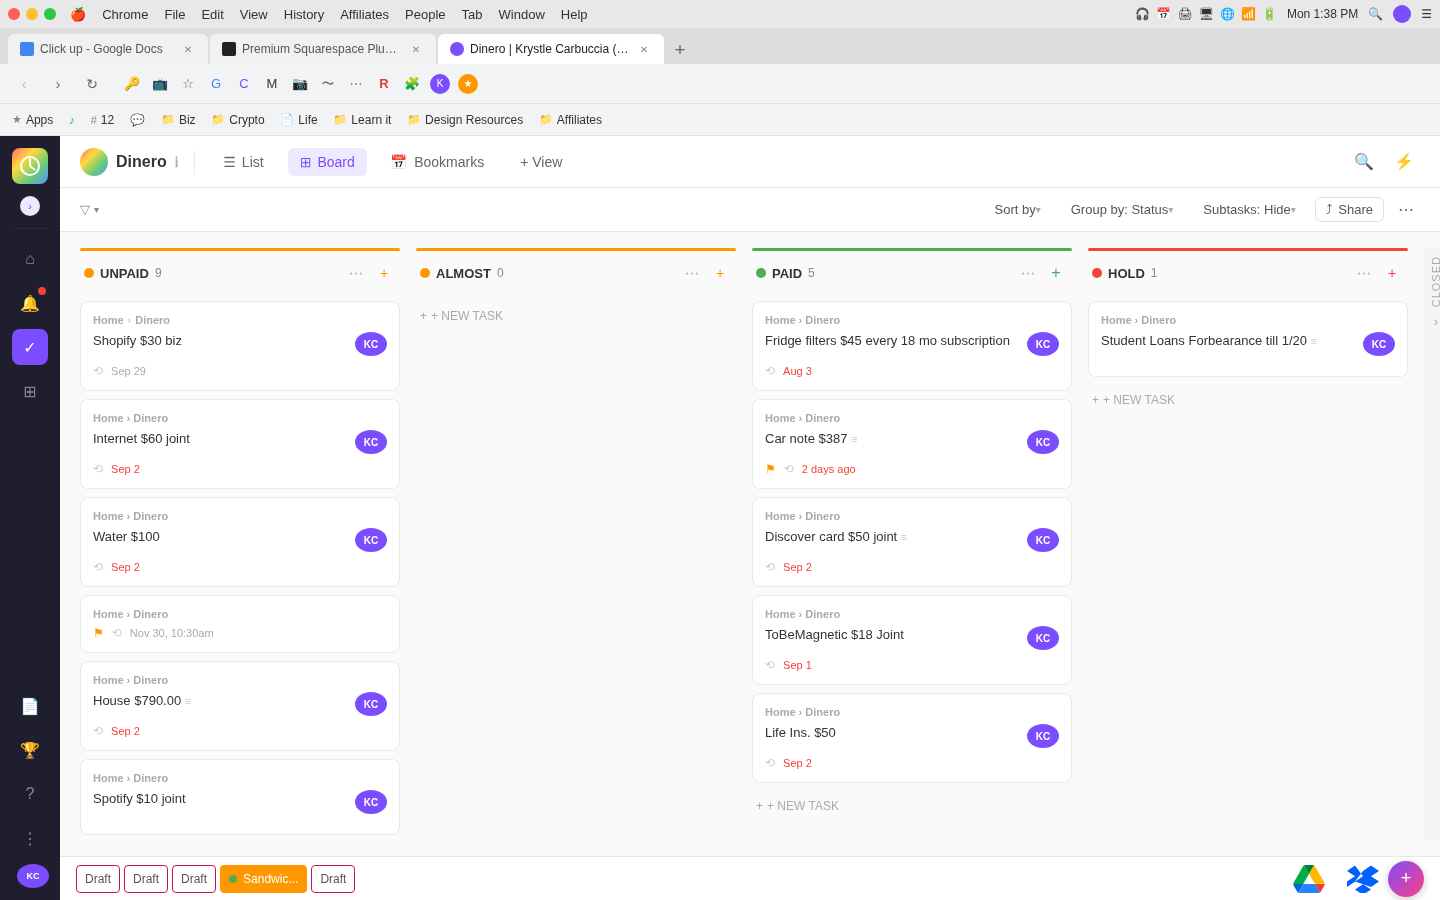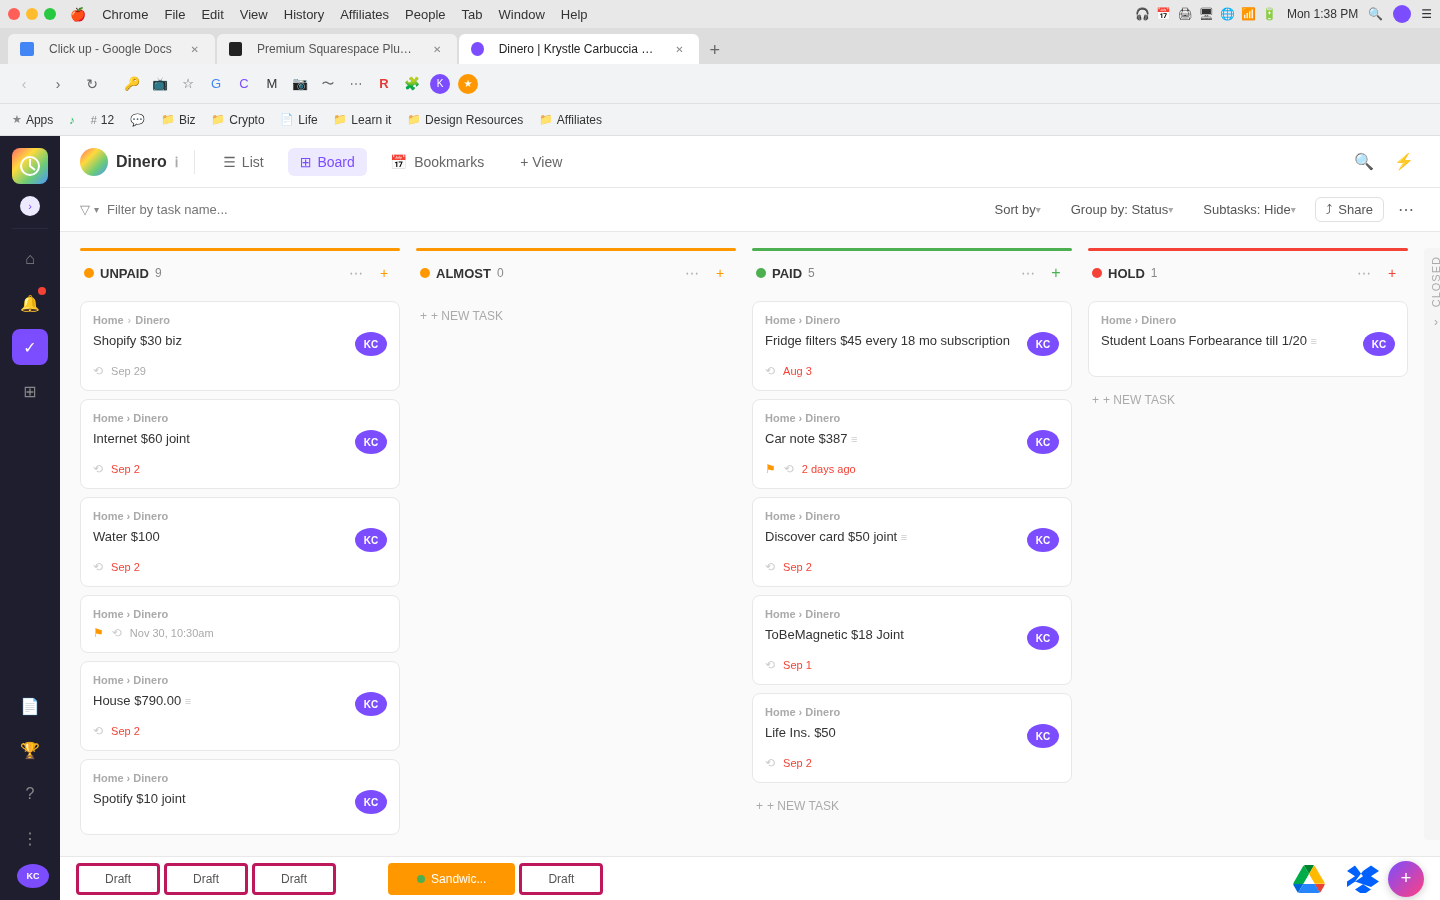--- a/index.html
+++ b/index.html
@@ -9,21 +9,21 @@
     .title-bar { height: 28px; background: #e8e8e8; display: flex; align-items: center; padding: 0 8px; gap: 6px; }
     .traffic-light { width: 12px; height: 12px; border-radius: 50%; }
     .tl-red { background: #ff5f57; }
     .tl-yellow { background: #ffbd2e; }
     .tl-green { background: #28c940; }
     .title-bar-menu { display: flex; gap: 16px; margin-left: 8px; font-size: 13px; color: #333; }
     .title-bar-right { margin-left: auto; display: flex; align-items: center; gap: 10px; font-size: 12px; color: #333; }
 
     
     .tab-bar { height: 36px; background: #ddd; display: flex; align-items: flex-end; padding: 0 8px; gap: 2px; }
-    .tab { height: 30px; background: #f1f1f1; border-radius: 6px 6px 0 0; padding: 0 12px; display: flex; align-items: center; gap: 15px; font-size: 12px; color: #555; min-width: 200px; max-width: 240px; }
+    .tab { height: 30px; background: #f1f1f1; border-radius: 6px 6px 0 0; padding: 0 12px; display: flex; align-items: center; gap: 6px; font-size: 12px; color: #555; min-width: 200px; max-width: 240px; }
     .tab.active { background: #fff; color: #222; }
     .tab-close { margin-left: auto; width: 16px; height: 16px; display: flex; align-items: center; justify-content: center; border-radius: 50%; font-size: 10px; color: #888; cursor: pointer; }
     .tab-new { width: 28px; height: 28px; display: flex; align-items: center; justify-content: center; font-size: 18px; color: #666; cursor: pointer; }
     .tab-favicon { width: 14px; height: 14px; border-radius: 2px; }
     .tab-favicon-docs { background: #4285f4; }
     .tab-favicon-sq { background: #222; }
     .tab-favicon-dinero { background: #7c4dff; border-radius: 50%; }
 
     
     .address-bar { height: 40px; background: #f1f3f4; display: flex; align-items: center; padding: 0 12px; gap: 10px; border-bottom: 1px solid #e0e0e0; }
@@ -111,22 +111,22 @@
     .subtask-icon { font-size: 12px; color: #ccc; }
     .flag-icon { font-size: 12px; color: #ff9800; }
     .new-task-btn { color: #aaa; font-size: 12px; padding: 8px 4px; cursor: pointer; display: flex; align-items: center; gap: 4px; }
 
     
     .closed-col { width: 24px; flex-shrink: 0; background: #f5f5f5; border-radius: 4px; display: flex; flex-direction: column; align-items: center; padding: 8px 0; }
     .closed-text { font-size: 11px; color: #aaa; writing-mode: vertical-rl; transform: rotate(180deg); letter-spacing: 1px; }
 
     
     .bottom-bar { height: 44px; background: #fff; border-top: 1px solid #e8e8e8; display: flex; align-items: center; padding: 0 16px; gap: 4px; }
-    .bottom-tab { display: flex; align-items: center; gap: 6px; padding: 6px 26px; border: 3px solid #be185d; border-radius: 4px; font-size: 12px; color: #555; cursor: pointer; }
-    .bottom-tab.sandwich { background: #ff9800; border-color: #ff9800; color: white; margin-left: 48px; }
+    .bottom-tab { display: flex; align-items: center; gap: 6px; padding: 6px 8px; border: 1px solid #be185d; border-radius: 4px; font-size: 12px; color: #555; cursor: pointer; }
+    .bottom-tab.sandwich { background: #ff9800; border-color: #ff9800; color: white; }
     .bottom-tab-dot { width: 8px; height: 8px; border-radius: 50%; }
     .bottom-tab-dot.green { background: #4caf50; }
     .fab { width: 36px; height: 36px; background: linear-gradient(135deg, #7c4dff, #ff4081); border-radius: 50%; display: flex; align-items: center; justify-content: center; color: white; font-size: 18px; cursor: pointer; box-shadow: 0 2px 8px rgba(0,0,0,0.2); }
 
     
     .notif-dot { width: 8px; height: 8px; background: #f44336; border-radius: 50%; position: absolute; top: 2px; right: 2px; }
 
     .breadcrumb-arrow { color: #ccc; }
     .card-desc-icon { color: #ccc; font-size: 11px; cursor: pointer; }
   </style>
@@ -305,21 +305,20 @@
         <div class="search-icon-btn">🔍</div>
         <div class="lightning-btn">⚡</div>
       </div>
     </div>
 
     <div class="toolbar">
       <div class="filter-btn">
         <span>▽</span>
         <span style="font-size:10px;">▾</span>
       </div>
-      <input class="filter-input" placeholder="Filter by task name..." style="">
       <div class="toolbar-right">
         <div class="toolbar-btn">
           <span>Sort by</span>
           <span class="dropdown-arrow">▾</span>
         </div>
         <div class="toolbar-btn">
           <span>Group by: Status</span>
           <span class="dropdown-arrow">▾</span>
         </div>
         <div class="toolbar-btn">

